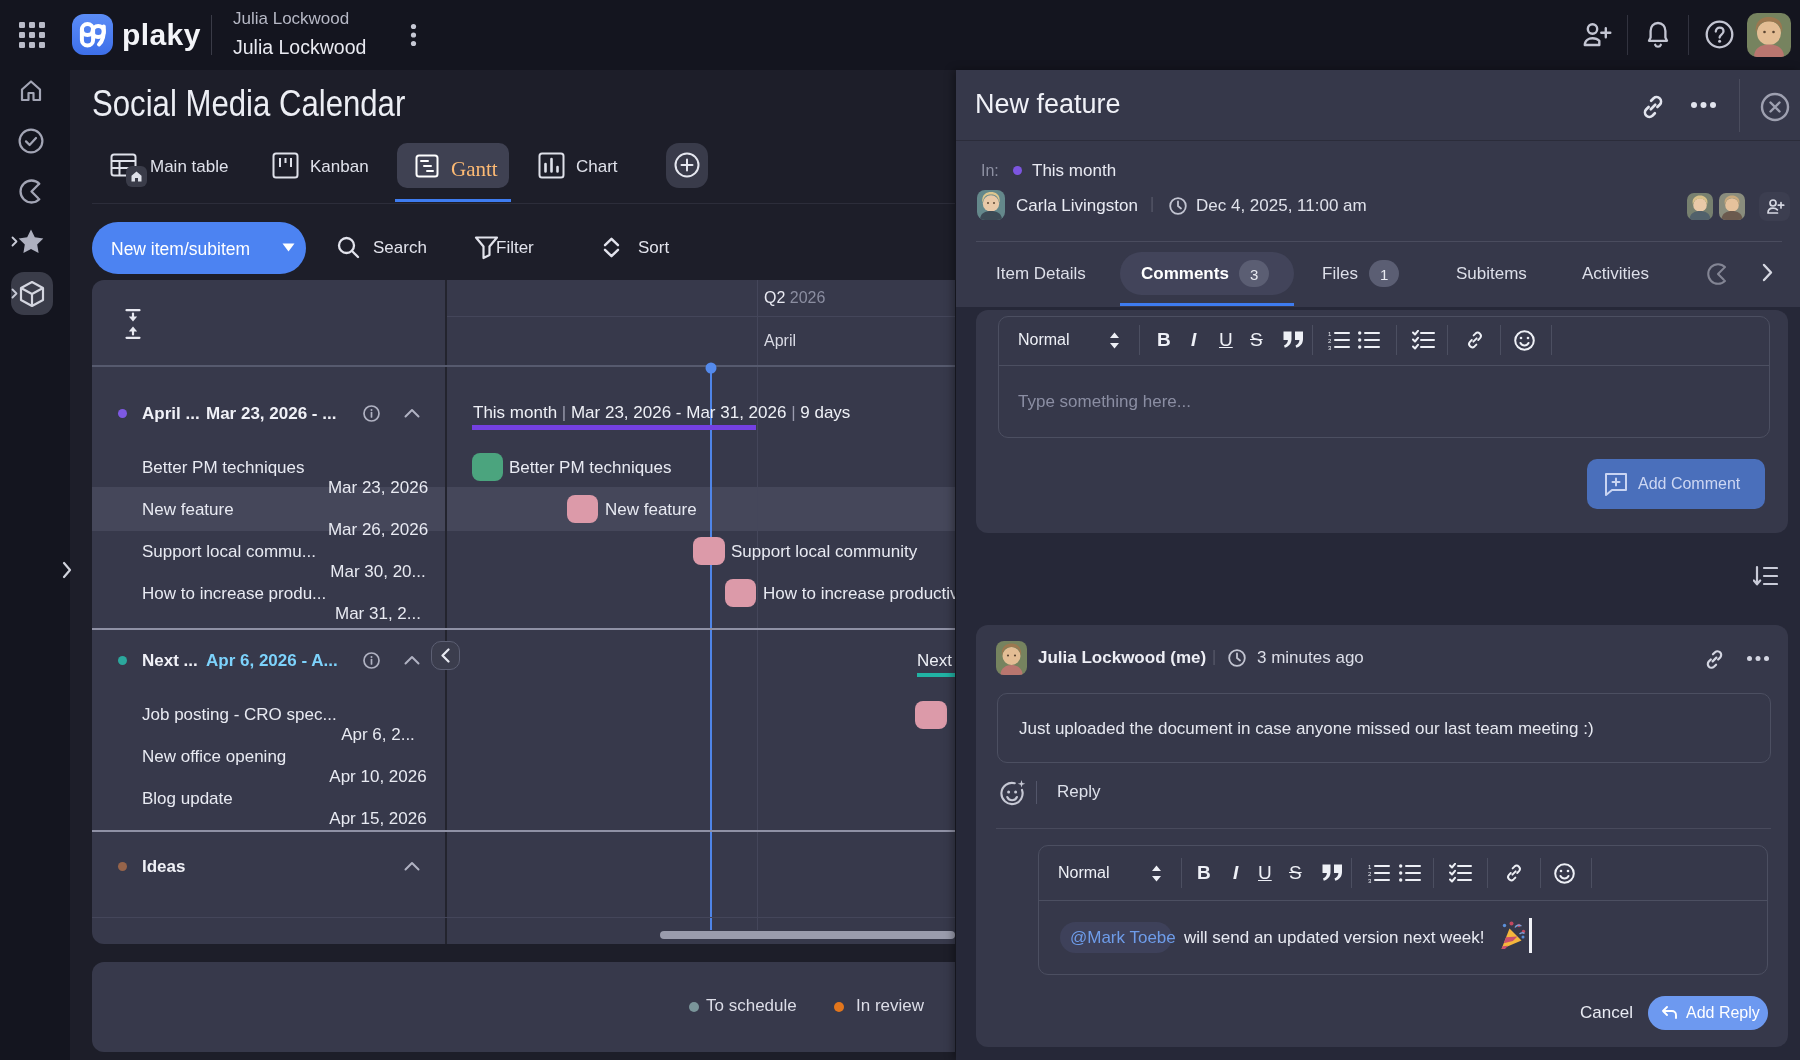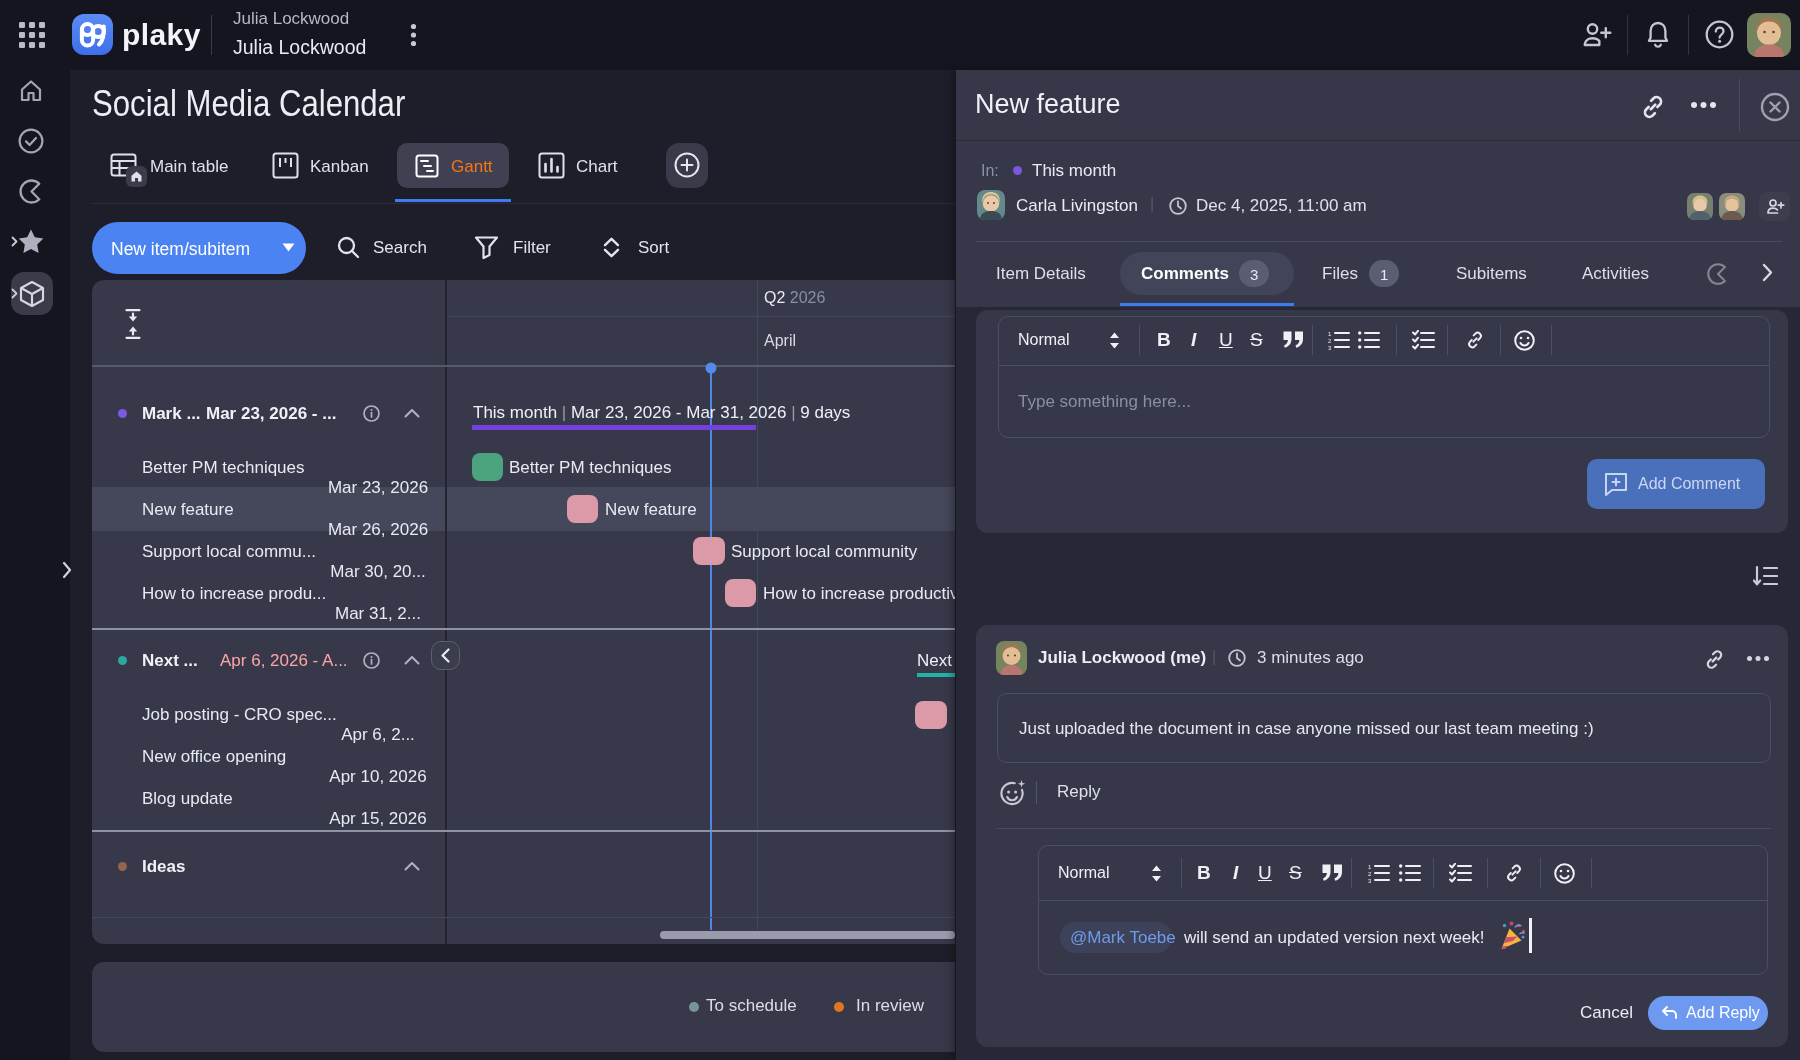--- a/index.html
+++ b/index.html
@@ -146,21 +146,21 @@
     </g>
   </svg>
   <div class="txt" style="left:310px;top:157px;font-size:17px;color:#dfe1ea;">Kanban</div>
 
   <svg class="abs" style="left:415px;top:154px;" width="24" height="24" viewBox="0 0 24 24">
     <g fill="none" stroke="#ffffff" stroke-width="2">
       <rect x="1.5" y="1.5" width="21" height="21" rx="2.5"></rect>
       <path d="M 6 7 L 13 7 M 9 12 L 16 12 M 12 17 L 18 17" stroke-linecap="round"></path>
     </g>
   </svg>
-  <div class="txt" style="left:451px;top:157px;font-size:17px;font-weight:500;color:#f97316;">Gantt</div>
+  <div class="txt" style="left:451px;top:157px;font-size:21px;font-weight:500;color:#fdba74;font-family:Liberation Serif, serif;">Gantt</div>
 
   <svg class="abs" style="left:538px;top:152px;" width="27" height="27" viewBox="0 0 27 27">
     <g fill="none" stroke="#dfe1ea" stroke-width="2">
       <rect x="1.5" y="1.5" width="24" height="24" rx="2.5"></rect>
       <path d="M 7.5 19.5 L 7.5 12 M 13.5 19.5 L 13.5 7 M 19.5 19.5 L 19.5 15" stroke-linecap="round" stroke-width="2.6"></path>
     </g>
   </svg>
   <div class="txt" style="left:576px;top:157px;font-size:17px;color:#dfe1ea;">Chart</div>
 
   <div class="abs" style="left:666px;top:143px;width:42px;height:45px;border-radius:13px;background:#393b4a;"></div>
@@ -175,21 +175,21 @@
     <path d="M 0.5 0.5 L 12.5 0.5 L 6.5 8.5 Z" fill="#ffffff"></path>
   </svg>
   <svg class="abs" style="left:336px;top:235px;" width="25" height="25" viewBox="0 0 25 25">
     <circle cx="10.5" cy="10.5" r="7.5" fill="none" stroke="#e2e3ec" stroke-width="2.3"></circle>
     <path d="M 16 16 L 22 22" stroke="#e2e3ec" stroke-width="2.3" stroke-linecap="round"></path>
   </svg>
   <div class="txt" style="left:373px;top:238px;font-size:17px;color:#e2e3ec;">Search</div>
   <svg class="abs" style="left:473px;top:234px;" width="27" height="27" viewBox="0 0 27 27">
     <path d="M 3 3.5 L 24 3.5 L 16.5 12.5 L 16.5 21 L 10.5 24 L 10.5 12.5 Z" fill="none" stroke="#e2e3ec" stroke-width="2.2" stroke-linejoin="round"></path>
   </svg>
-  <div class="txt" style="left:513px;top:238px;font-size:17px;color:#e2e3ec;">Filter</div>
+  <div class="txt" style="left:496px;top:238px;font-size:17px;color:#e2e3ec;">Filter</div>
   <svg class="abs" style="left:603px;top:237px;" width="17" height="21" viewBox="0 0 17 21">
     <g fill="none" stroke="#e2e3ec" stroke-width="2.4" stroke-linecap="round" stroke-linejoin="round">
       <path d="M 2 8.2 L 8.5 1.8 L 15 8.2"></path>
       <path d="M 2 12.8 L 8.5 19.2 L 15 12.8"></path>
     </g>
   </svg>
   <div class="txt" style="left:638px;top:238px;font-size:17px;color:#e2e3ec;">Sort</div>
 
   <div class="abs" style="left:92px;top:280px;width:863px;height:664px;border-radius:12px 0 0 12px;background:#37394b;overflow:hidden;">
 
@@ -216,21 +216,21 @@
       <path d="M 3.8 7.5 L 12.2 7.5 L 8 12.5 Z" fill="#e8e9f1"></path>
       <path d="M 3.8 22.5 L 12.2 22.5 L 8 17.5 Z" fill="#e8e9f1"></path>
     </svg>
 
     <div class="abs" style="left:618px;top:88px;width:2px;height:562px;background:#4f85e8;"></div>
     <svg class="abs" style="left:613px;top:82px;" width="12" height="12" viewBox="0 0 12 12">
         <circle cx="6" cy="6" r="5.5" fill="#548aec"></circle>
       </svg>
 
     <div class="abs" style="left:26px;top:129px;width:9px;height:9px;border-radius:50%;background:#7e59e2;"></div>
-    <div class="txt" style="left:50px;top:124px;font-size:17px;font-weight:bold;color:#f0f1f7;">Mark ...</div>
+    <div class="txt" style="left:50px;top:124px;font-size:17px;font-weight:bold;color:#f0f1f7;">April ...</div>
     <div class="txt" style="left:114px;top:124px;font-size:17px;font-weight:bold;color:#f0f1f7;">Mar 23, 2026 - ...</div>
     <svg class="abs" style="left:271px;top:125px;" width="17" height="17" viewBox="0 0 17 17">
       <circle cx="8.5" cy="8.5" r="7.5" fill="none" stroke="#b0b2c2" stroke-width="1.7"></circle>
       <path d="M 8.5 7.5 L 8.5 12" stroke="#b0b2c2" stroke-width="1.7" stroke-linecap="round"></path>
       <circle cx="8.5" cy="4.9" r="1" fill="#b0b2c2"></circle>
     </svg>
     <svg class="abs" style="left:312px;top:128px;" width="16" height="10" viewBox="0 0 16 10">
       <path d="M 1.5 8.5 L 8 2 L 14.5 8.5" fill="none" stroke="#b0b2c2" stroke-width="2" stroke-linecap="round" stroke-linejoin="round"></path>
     </svg>
     <div class="txt" style="left:381px;top:123px;font-size:17px;color:#eef0f6;">This month <span style="color:#9a9cae;">|</span> Mar 23, 2026 - Mar 31, 2026 <span style="color:#9a9cae;">|</span> 9 days</div>
@@ -253,21 +253,21 @@
 
     <div class="txt" style="left:50px;top:304px;max-width:190px;overflow:hidden;font-size:17px;color:#e8eaf2;">How to increase produ...</div>
     <div class="date" style="left:186px;top:304px;">Mar 31, 2...</div>
     <div class="abs" style="left:633px;top:299px;width:31px;height:28px;border-radius:8px;background:#dc9aa9;"></div>
     <div class="txt" style="left:671px;top:304px;font-size:17px;color:#e8eaf2;">How to increase productivity</div>
 
     <div class="abs" style="left:0;top:348px;width:863px;height:2px;background:#8f91a5;"></div>
 
     <div class="abs" style="left:26px;top:376px;width:9px;height:9px;border-radius:50%;background:#2ba89d;"></div>
     <div class="txt" style="left:50px;top:371px;font-size:17px;font-weight:bold;color:#f0f1f7;">Next ...</div>
-    <div class="txt" style="left:128px;top:371px;font-size:17px;font-weight:normal;color:#fca5a5;">Apr 6, 2026 - A...</div>
+    <div class="txt" style="left:114px;top:371px;font-size:17px;font-weight:bold;color:#7dd3fc;">Apr 6, 2026 - A...</div>
     <svg class="abs" style="left:271px;top:372px;" width="17" height="17" viewBox="0 0 17 17">
       <circle cx="8.5" cy="8.5" r="7.5" fill="none" stroke="#b0b2c2" stroke-width="1.7"></circle>
       <path d="M 8.5 7.5 L 8.5 12" stroke="#b0b2c2" stroke-width="1.7" stroke-linecap="round"></path>
       <circle cx="8.5" cy="4.9" r="1" fill="#b0b2c2"></circle>
     </svg>
     <svg class="abs" style="left:312px;top:375px;" width="16" height="10" viewBox="0 0 16 10">
       <path d="M 1.5 8.5 L 8 2 L 14.5 8.5" fill="none" stroke="#b0b2c2" stroke-width="2" stroke-linecap="round" stroke-linejoin="round"></path>
     </svg>
     <div class="txt" style="left:825px;top:371px;font-size:17px;color:#eef0f6;">Next month</div>
     <div class="abs" style="left:825px;top:393px;width:38px;height:4px;background:#21b3a4;"></div>

